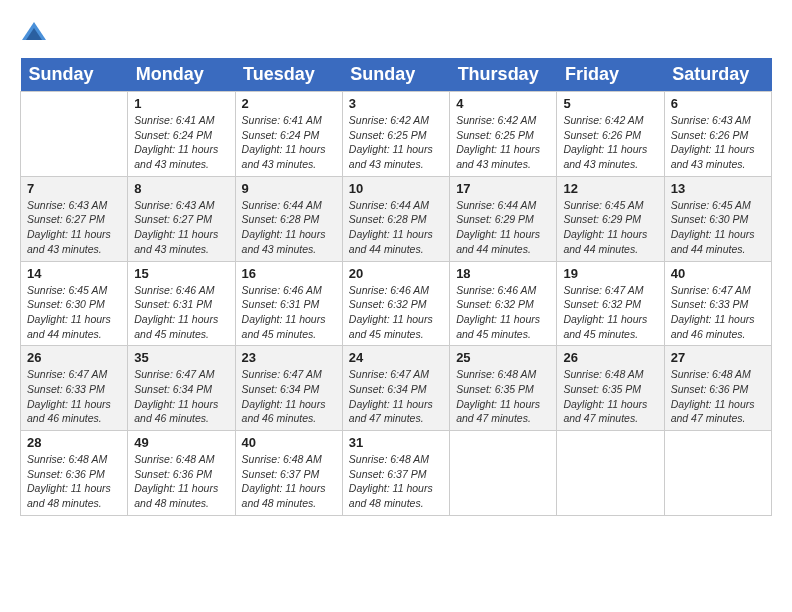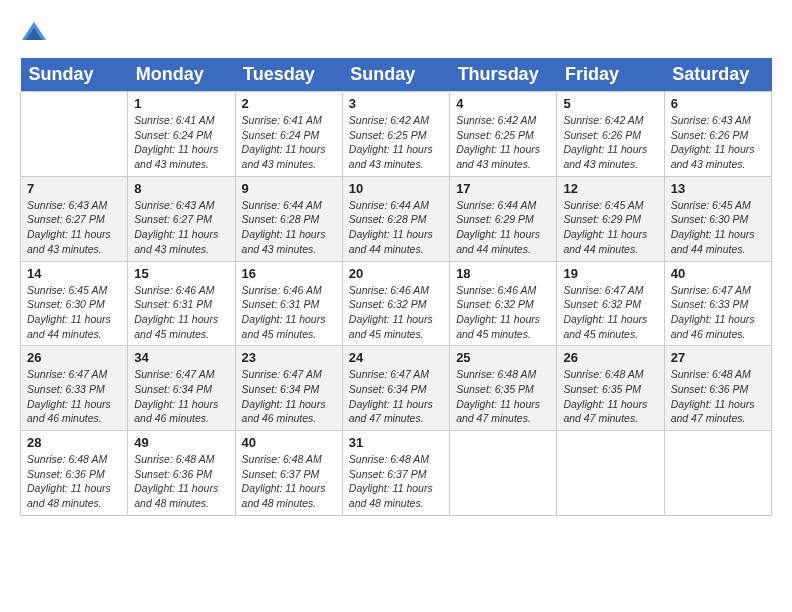--- a/index.html
+++ b/index.html
@@ -198,21 +198,21 @@
           <div class="day-number">40</div>
           <div class="day-info">Sunrise: 6:47 AM<br>Sunset: 6:33 PM<br>Daylight: 11 hours and 46 minutes.</div>
         </td>
       </tr>
       <tr>
         <td>
           <div class="day-number">26</div>
           <div class="day-info">Sunrise: 6:47 AM<br>Sunset: 6:33 PM<br>Daylight: 11 hours and 46 minutes.</div>
         </td>
         <td>
-          <div class="day-number">34</div>
+          <div class="day-number">35</div>
           <div class="day-info">Sunrise: 6:47 AM<br>Sunset: 6:34 PM<br>Daylight: 11 hours and 46 minutes.</div>
         </td>
         <td>
           <div class="day-number">23</div>
           <div class="day-info">Sunrise: 6:47 AM<br>Sunset: 6:34 PM<br>Daylight: 11 hours and 46 minutes.</div>
         </td>
         <td>
           <div class="day-number">24</div>
           <div class="day-info">Sunrise: 6:47 AM<br>Sunset: 6:34 PM<br>Daylight: 11 hours and 47 minutes.</div>
         </td>

